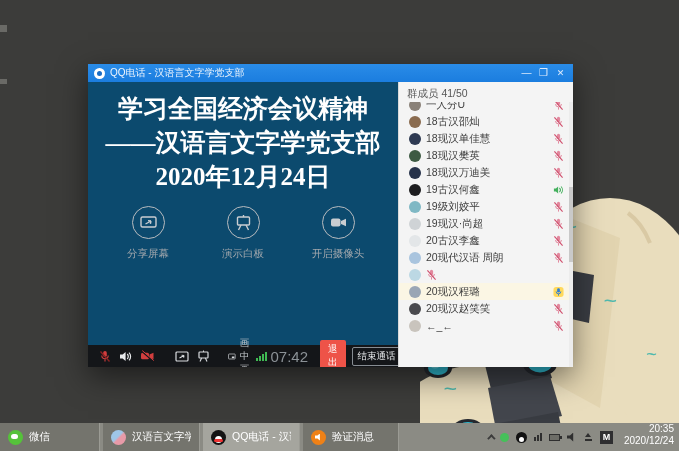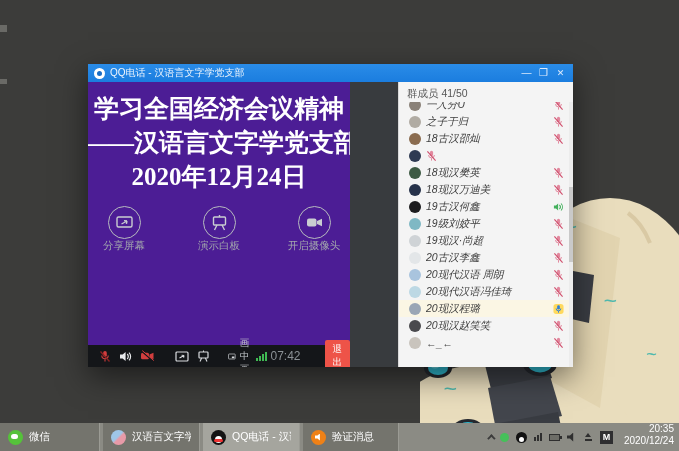--- a/index.html
+++ b/index.html
@@ -32,56 +32,56 @@
     display:flex; align-items:center; padding:0 4px 0 6px;
   }
   .tb-appicon { width:11px; height:11px; border-radius:50%; background:#fff; position:relative; margin-right:5px; flex:none; }
   .tb-appicon::after { content:""; position:absolute; left:3px; top:3px; width:5px; height:5px; border-radius:50%; background:#1b6dc4; }
   .tb-title { color:#eef5fd; font-size:10px; flex:1; white-space:nowrap; overflow:hidden; }
   .tb-controls { display:flex; }
   .tb-btn { width:17px; height:14px; color:#dceafc; font-size:10px; line-height:14px; text-align:center; cursor:default; }
   .tb-btn.close { font-size:9px; }
 
   
-  .call-content { position:absolute; left:0; top:18px; width:262px; bottom:0; background:#4c1d95; overflow:hidden; }
+  .call-content { position:absolute; left:0; top:18px; width:310px; bottom:0; background:#0c4a6e; overflow:hidden; }
   .slide { position:absolute; top:10px; left:-4px; right:-4px; text-align:center; color:#fff;
            font-family:"Liberation Serif","DejaVu Serif",serif; font-weight:bold; }
   .slide div { font-size:25px; line-height:34px; white-space:nowrap; }
 
   .actions { position:absolute; top:124px; left:0; right:0; display:flex; justify-content:center; gap:31px; }
   .action { width:64px; text-align:center; }
   .action .circ {
     width:33px; height:33px; border:1.5px solid #b7bbbf; border-radius:50%;
     margin:0 auto; display:flex; align-items:center; justify-content:center;
   }
-  .action .alabel { font-size:10.5px; color:#a3a8ad; white-space:nowrap; }
+  .action .alabel { margin-top:8px; font-size:10.5px; color:#a3a8ad; white-space:nowrap; }
 
   
   .call-toolbar {
     position:absolute; left:0; right:0; bottom:0; height:22px; background:#141619;
     display:flex; align-items:center; padding:0 7px;
   }
   .ct-sep { width:1px; height:12px; background:#34373b; margin:0 6px; }
   .ct-ic { margin:0 4px; display:flex; align-items:center; }
   .pip-wrap { display:flex; align-items:center; gap:4px; margin-left:2px; }
   .pip-label { color:#c3c7cb; font-size:9.5px; }
   .ct-spacer { flex:1; }
   .sigbars { display:flex; align-items:flex-end; gap:1px; margin-right:4px; }
   .sigbars i { display:block; width:2px; background:#3fb953; }
   .sigbars i:nth-child(1){height:3px;} .sigbars i:nth-child(2){height:5px;}
   .sigbars i:nth-child(3){height:7px;} .sigbars i:nth-child(4){height:9px;}
-  .duration { color:#8b9196; font-size:12px; margin-right:24px; }
+  .duration { color:#8b9196; font-size:15px; margin-right:12px; }
   .btn-exit { background:#ee5348; color:#fff; font-size:9.5px; padding:3px 8px; border-radius:2px; margin-right:6px; }
   .btn-endcall { border:1px solid #878d93; color:#e9ebed; font-size:9.5px; padding:2px 5px; border-radius:2px; white-space:nowrap; }
 
   
   .member-panel { position:absolute; right:0; top:18px; width:175px; bottom:0; background:#f4f4f4; border-left:1px solid #d9d9d9; overflow:hidden; }
   .mp-header { position:relative; z-index:3; height:20px; background:#f4f4f4; font-size:10.5px; color:#565656; padding:5px 0 0 8px; }
   .member-list { position:absolute; top:20px; left:0; right:0; bottom:0; margin-top:-6px; z-index:1; }
-  .mrow { display:flex; align-items:center; height:17px; padding:0 9px 0 10px; gap:5px;font-style:italic; }
+  .mrow { display:flex; align-items:center; height:17px; padding:0 9px 0 10px; gap:5px; }
   .mrow.self { background:#fbf6e4; }
   .avatar { width:12px; height:12px; border-radius:50%; flex:none; background:#999; }
   .mname { flex:1; font-size:10.5px; color:#3e3e3e; white-space:nowrap; overflow:hidden; }
   .state-ic { width:11px; height:12px; flex:none; display:none; }
   .mrow.muted .ic-muted { display:block; }
   .mrow.speaking .ic-speaking { display:block; }
   .mrow.self .ic-self { display:block; }
   .mp-scroll { position:absolute; right:0; top:20px; bottom:0; width:4px; background:#ececec; z-index:2; }
   .mp-thumb { position:absolute; right:0; top:85px; width:4px; height:75px; background:#c9c9c9; }
 
@@ -280,47 +280,37 @@
           <span class="mname">一人分U</span>
           <svg class="state-ic ic-muted" viewBox="0 0 11 12" width="11" height="12">
             <rect x="3.9" y="0.8" width="3.2" height="5.4" rx="1.6" fill="#e2889e"></rect>
             <path d="M2.6 5 a2.9 2.9 0 0 0 5.8 0" stroke="#e2889e" stroke-width="1" fill="none"></path>
             <line x1="5.5" y1="8.2" x2="5.5" y2="10.6" stroke="#e2889e" stroke-width="1"></line>
             <line x1="1.4" y1="1.4" x2="9.6" y2="10.6" stroke="#cf4d6b" stroke-width="1.1"></line>
           </svg>
 
         </div>
 
-        <div class="mrow muted">
-          <span class="avatar" style="background: rgb(176, 171, 163);"></span>
-          <span class="mname">之子于归</span>
-          <svg class="state-ic ic-muted" viewBox="0 0 11 12" width="11" height="12">
-            <rect x="3.9" y="0.8" width="3.2" height="5.4" rx="1.6" fill="#e2889e"></rect>
-            <path d="M2.6 5 a2.9 2.9 0 0 0 5.8 0" stroke="#e2889e" stroke-width="1" fill="none"></path>
-            <line x1="5.5" y1="8.2" x2="5.5" y2="10.6" stroke="#e2889e" stroke-width="1"></line>
-            <line x1="1.4" y1="1.4" x2="9.6" y2="10.6" stroke="#cf4d6b" stroke-width="1.1"></line>
-          </svg>
-
-        </div>
 
         <div class="mrow muted">
           <span class="avatar" style="background: rgb(138, 107, 79);"></span>
           <span class="mname">18古汉邵灿</span>
           <svg class="state-ic ic-muted" viewBox="0 0 11 12" width="11" height="12">
             <rect x="3.9" y="0.8" width="3.2" height="5.4" rx="1.6" fill="#e2889e"></rect>
             <path d="M2.6 5 a2.9 2.9 0 0 0 5.8 0" stroke="#e2889e" stroke-width="1" fill="none"></path>
             <line x1="5.5" y1="8.2" x2="5.5" y2="10.6" stroke="#e2889e" stroke-width="1"></line>
             <line x1="1.4" y1="1.4" x2="9.6" y2="10.6" stroke="#cf4d6b" stroke-width="1.1"></line>
           </svg>
 
         </div>
 
 
         <div class="mrow muted">
           <span class="avatar" style="background: rgb(46, 58, 82);"></span>
+          <span class="mname">18现汉单佳慧</span>
           <svg class="state-ic ic-muted" viewBox="0 0 11 12" width="11" height="12">
             <rect x="3.9" y="0.8" width="3.2" height="5.4" rx="1.6" fill="#e2889e"></rect>
             <path d="M2.6 5 a2.9 2.9 0 0 0 5.8 0" stroke="#e2889e" stroke-width="1" fill="none"></path>
             <line x1="5.5" y1="8.2" x2="5.5" y2="10.6" stroke="#e2889e" stroke-width="1"></line>
             <line x1="1.4" y1="1.4" x2="9.6" y2="10.6" stroke="#cf4d6b" stroke-width="1.1"></line>
           </svg>
 
         </div>
 
         <div class="mrow muted">
@@ -402,21 +392,20 @@
             <rect x="3.9" y="0.8" width="3.2" height="5.4" rx="1.6" fill="#e2889e"></rect>
             <path d="M2.6 5 a2.9 2.9 0 0 0 5.8 0" stroke="#e2889e" stroke-width="1" fill="none"></path>
             <line x1="5.5" y1="8.2" x2="5.5" y2="10.6" stroke="#e2889e" stroke-width="1"></line>
             <line x1="1.4" y1="1.4" x2="9.6" y2="10.6" stroke="#cf4d6b" stroke-width="1.1"></line>
           </svg>
 
         </div>
 
         <div class="mrow muted">
           <span class="avatar" style="background: rgb(188, 216, 228);"></span>
-          <span class="mname">20现代汉语冯佳琦</span>
           <svg class="state-ic ic-muted" viewBox="0 0 11 12" width="11" height="12">
             <rect x="3.9" y="0.8" width="3.2" height="5.4" rx="1.6" fill="#e2889e"></rect>
             <path d="M2.6 5 a2.9 2.9 0 0 0 5.8 0" stroke="#e2889e" stroke-width="1" fill="none"></path>
             <line x1="5.5" y1="8.2" x2="5.5" y2="10.6" stroke="#e2889e" stroke-width="1"></line>
             <line x1="1.4" y1="1.4" x2="9.6" y2="10.6" stroke="#cf4d6b" stroke-width="1.1"></line>
           </svg>
 
         </div>
 
         <div class="mrow self">

